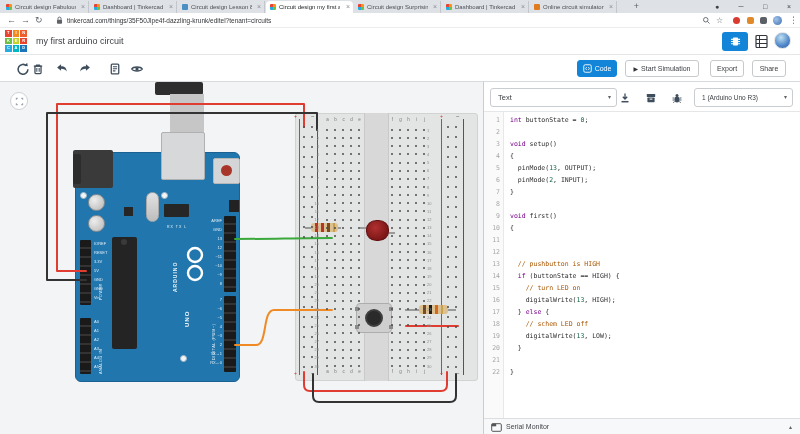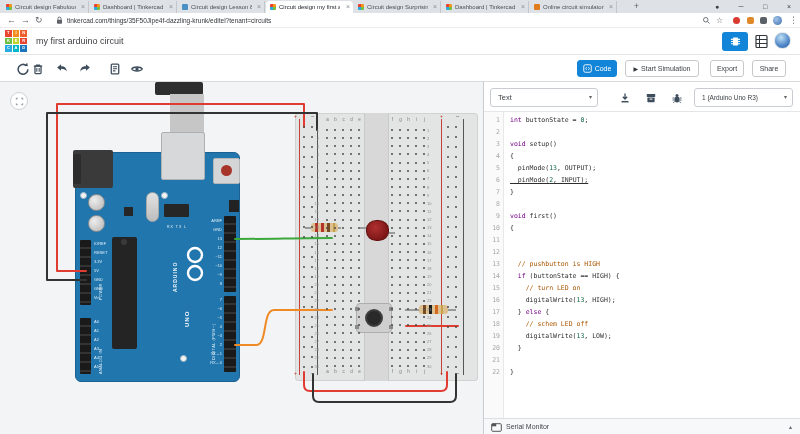--- a/index.html
+++ b/index.html
@@ -849,21 +849,21 @@
       <div class="bbminus" style="left: 311px; top: 289px;">−</div>
       <div class="bbplus" style="left: 440px; top: 32px;">+</div>
       <div class="bbminus" style="left: 456px; top: 32px;">−</div>
       <div class="bbplus" style="left: 440px; top: 289px;">+</div>
       <div class="bbminus" style="left: 456px; top: 289px;">−</div>
     </div>
   <div id="divider"></div>
 
   <div id="codepanel">
     <div id="codeheader">
-      <div class="select" style="left:6px;width:108px;font-size:7.5px;text-decoration:underline;">
+      <div class="select" style="left:6px;width:127px;font-size:7.5px;text-decoration:underline;">
         <span class="sel-label">Text</span>
         <span class="sel-caret">▾</span>
       </div>
       <div class="hdric" style="left:133px;">
         <svg width="12" height="12" viewBox="0 0 12 12">
             <path d="M6 1.5v5.3M3.8 4.8 6 7 8.2 4.8" stroke="#3e4d5c" stroke-width="1.3" fill="none"></path>
             <path d="M2.5 9.7h7" stroke="#3e4d5c" stroke-width="1.5"></path>
           </svg>
       </div>
       <div class="hdric" style="left:159px;">
@@ -908,21 +908,21 @@
         <div class="lnum" style="position: absolute; top: 230px;">20</div>
         <div class="lnum" style="position: absolute; top: 242px;">21</div>
         <div class="lnum" style="position: absolute; top: 254px;">22</div>
       </div>
     <div id="codelines" style="position:absolute;left:0;top:0;width:316px;height:336px;">
         <div class="crow" style="top: 32px;"><span class="tok-k">int</span><span class="tok-p"> buttonState = </span><span class="tok-n">0</span><span class="tok-p">;</span></div>
         <div class="crow" style="top: 44px;"></div>
         <div class="crow" style="top: 56px;"><span class="tok-k">void</span><span class="tok-p"> setup()</span></div>
         <div class="crow" style="top: 68px;"><span class="tok-p">{</span></div>
         <div class="crow" style="top: 80px;"><span class="tok-p">  pinMode(</span><span class="tok-n">13</span><span class="tok-p">, OUTPUT);</span></div>
-        <div class="crow" style="top: 92px; text-decoration: underline;"><span class="tok-p">  pinMode(</span><span class="tok-n">2</span><span class="tok-p">, INPUT);</span></div>
+        <div class="crow" style="top: 92px;"><span class="tok-p">  pinMode(</span><span class="tok-n">2</span><span class="tok-p">, INPUT);</span></div>
         <div class="crow" style="top: 104px;"><span class="tok-p">}</span></div>
         <div class="crow" style="top: 116px;"></div>
         <div class="crow" style="top: 128px;"><span class="tok-k">void</span><span class="tok-p"> first()</span></div>
         <div class="crow" style="top: 140px;"><span class="tok-p">{</span></div>
         <div class="crow" style="top: 176px;"><span class="tok-c">  // pushbutton is HIGH</span></div>
         <div class="crow" style="top: 188px;"><span class="tok-k">  if</span><span class="tok-p"> (buttonState == HIGH) {</span></div>
         <div class="crow" style="top: 200px;"><span class="tok-c">    // turn LED on</span></div>
         <div class="crow" style="top: 212px;"><span class="tok-p">    digitalWrite(</span><span class="tok-n">13</span><span class="tok-p">, HIGH);</span></div>
         <div class="crow" style="top: 224px;"><span class="tok-p">  } </span><span class="tok-k">else</span><span class="tok-p"> {</span></div>
         <div class="crow" style="top: 236px;"><span class="tok-c">    // schem LED off</span></div>

